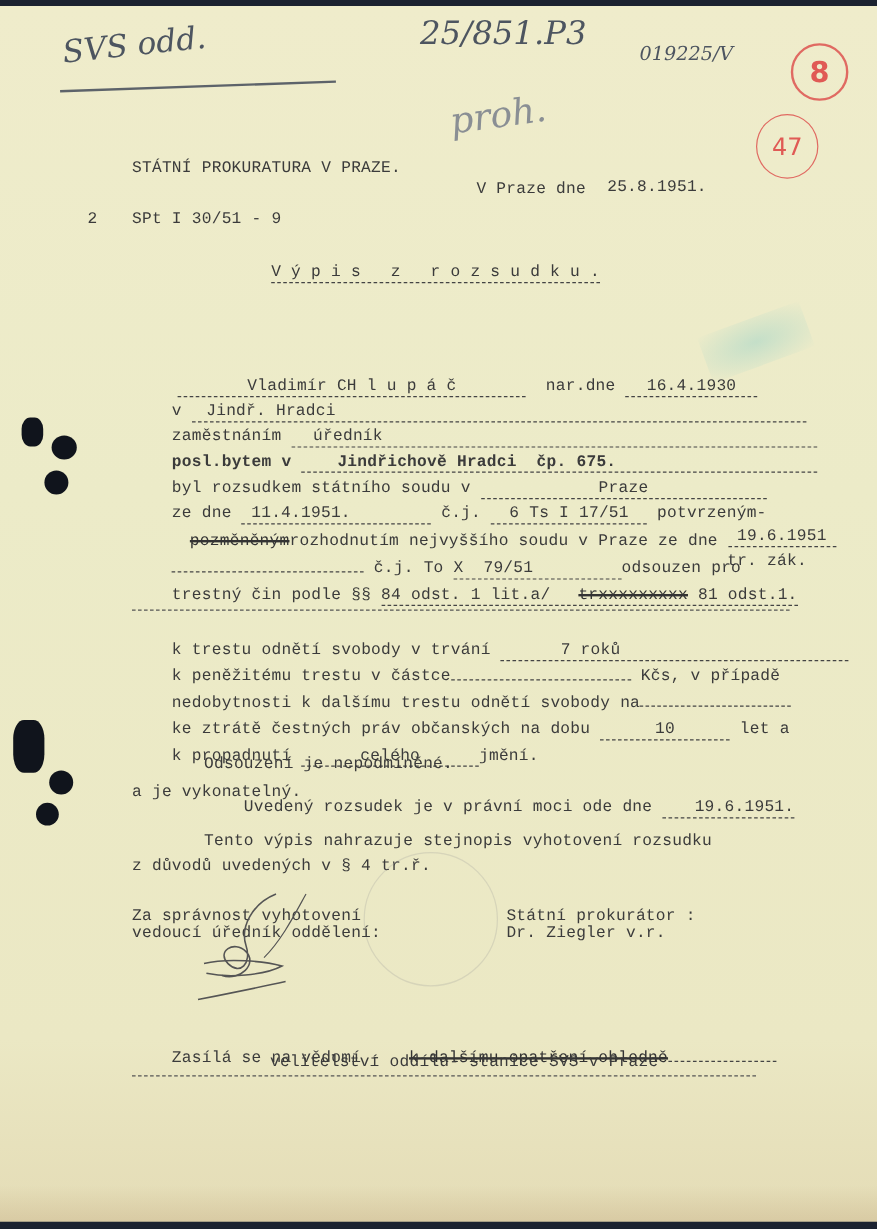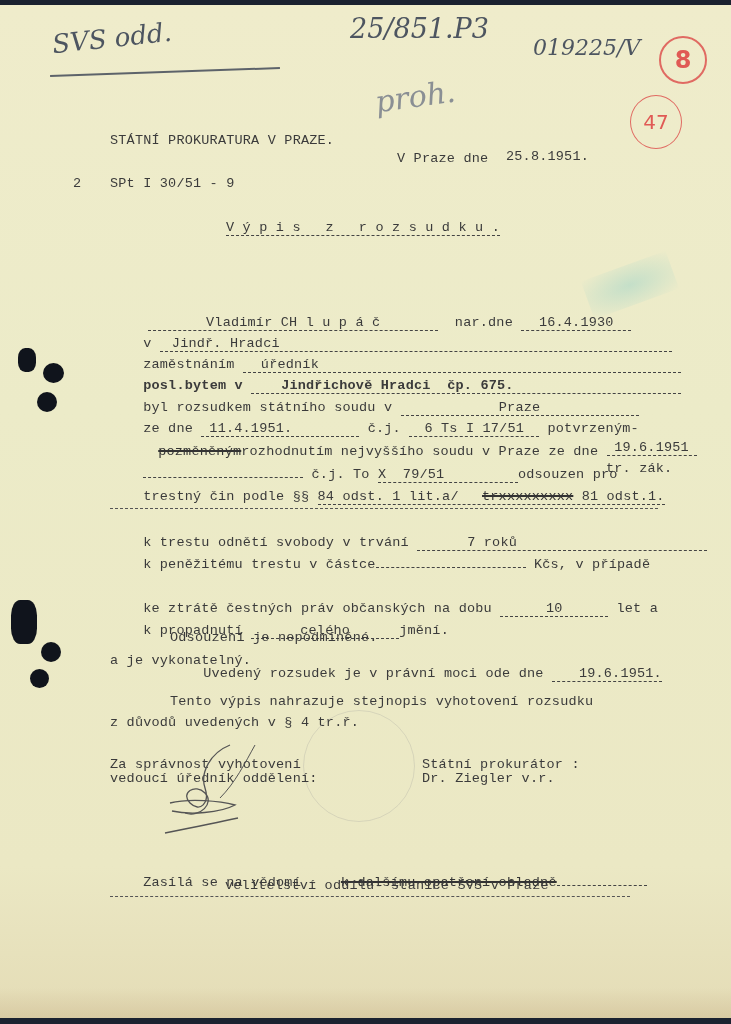--- a/index.html
+++ b/index.html
@@ -28,21 +28,21 @@
     .blue-smudge { position: absolute; background: radial-gradient(ellipse, rgba(120,200,200,0.35), rgba(120,200,200,0)); }
   </style>
 </head>
 <body>
 
 <div class="page">
 
   <div class="hw" style="left:52px;top:18px;font-size:26px;transform:rotate(-6deg);">SVS odd.</div>
   <div style="position:absolute;left:50px;top:66px;width:230px;height:2px;background:#5d636a;transform:rotate(-2deg);"></div>
   <div class="hw" style="left:350px;top:8px;font-size:27px;">25/851.P3</div>
-  <div class="hw" style="left:533px;top:30px;font-size:22px;">019225/V</div>
+  <div class="hw" style="left:533px;top:30px;font-size:16px;">019225/V</div>
   <div class="hw" style="left:375px;top:74px;font-size:30px;color:#8a8f94;transform:rotate(-8deg);">proh.</div>
 
   <div class="stamp-red" style="left:659px;top:31px;width:44px;height:44px;line-height:44px;font-size:24px;font-weight:bold;">
     <span>8</span>
   </div>
   <div class="stamp-red" style="left:630px;top:90px;width:50px;height:52px;line-height:52px;font-size:20px;border-width:1px;">
     <span>47</span>
   </div>
 
   <div class="blue-smudge" style="left:585px;top:260px;width:90px;height:40px;transform:rotate(-20deg);"></div>
@@ -92,20 +92,23 @@
   </div>
   <div class="t" style="left:606px;top:456px;">tr. zák.</div>
   <div class="line" style="left:110px;top:503px;width:548px;"></div>
 
   <div class="t" style="left:110px;top:515px;">
     <span>k trestu odnětí svobody v trvání</span> <span class="fill" style="width:240px;text-align:left;padding-left:50px;">7 roků</span>
   </div>
   <div class="t" style="left:110px;top:537px;">
     <span>k peněžitému trestu v částce</span><span class="fill" style="width:150px;"></span> <span>Kčs, v případě</span>
   </div>
+  <div class="t" style="left:110px;top:559px;">
+    <span>nedobytnosti k dalšímu trestu odnětí svobody na</span><span class="fill" style="width:126px;"></span>
+  </div>
   <div class="t" style="left:110px;top:581px;">
     <span>ke ztrátě čestných práv občanských na dobu</span> <span class="fill" style="width:108px;position:relative;">10</span> <span>let a</span>
   </div>
   <div class="t" style="left:110px;top:603px;">
     <span>k propadnutí</span> <span class="fill" style="width:148px;">celého</span><span>jmění.</span>
   </div>
 
   <div class="t" style="left:170px;top:625px;">Odsouzení je nepodmíněné.</div>
   <div class="t" style="left:170px;top:646px;">
     <span>Uvedený rozsudek je v právní moci ode dne</span> <span class="fill" style="width:110px;text-align:right;">19.6.1951.</span>

